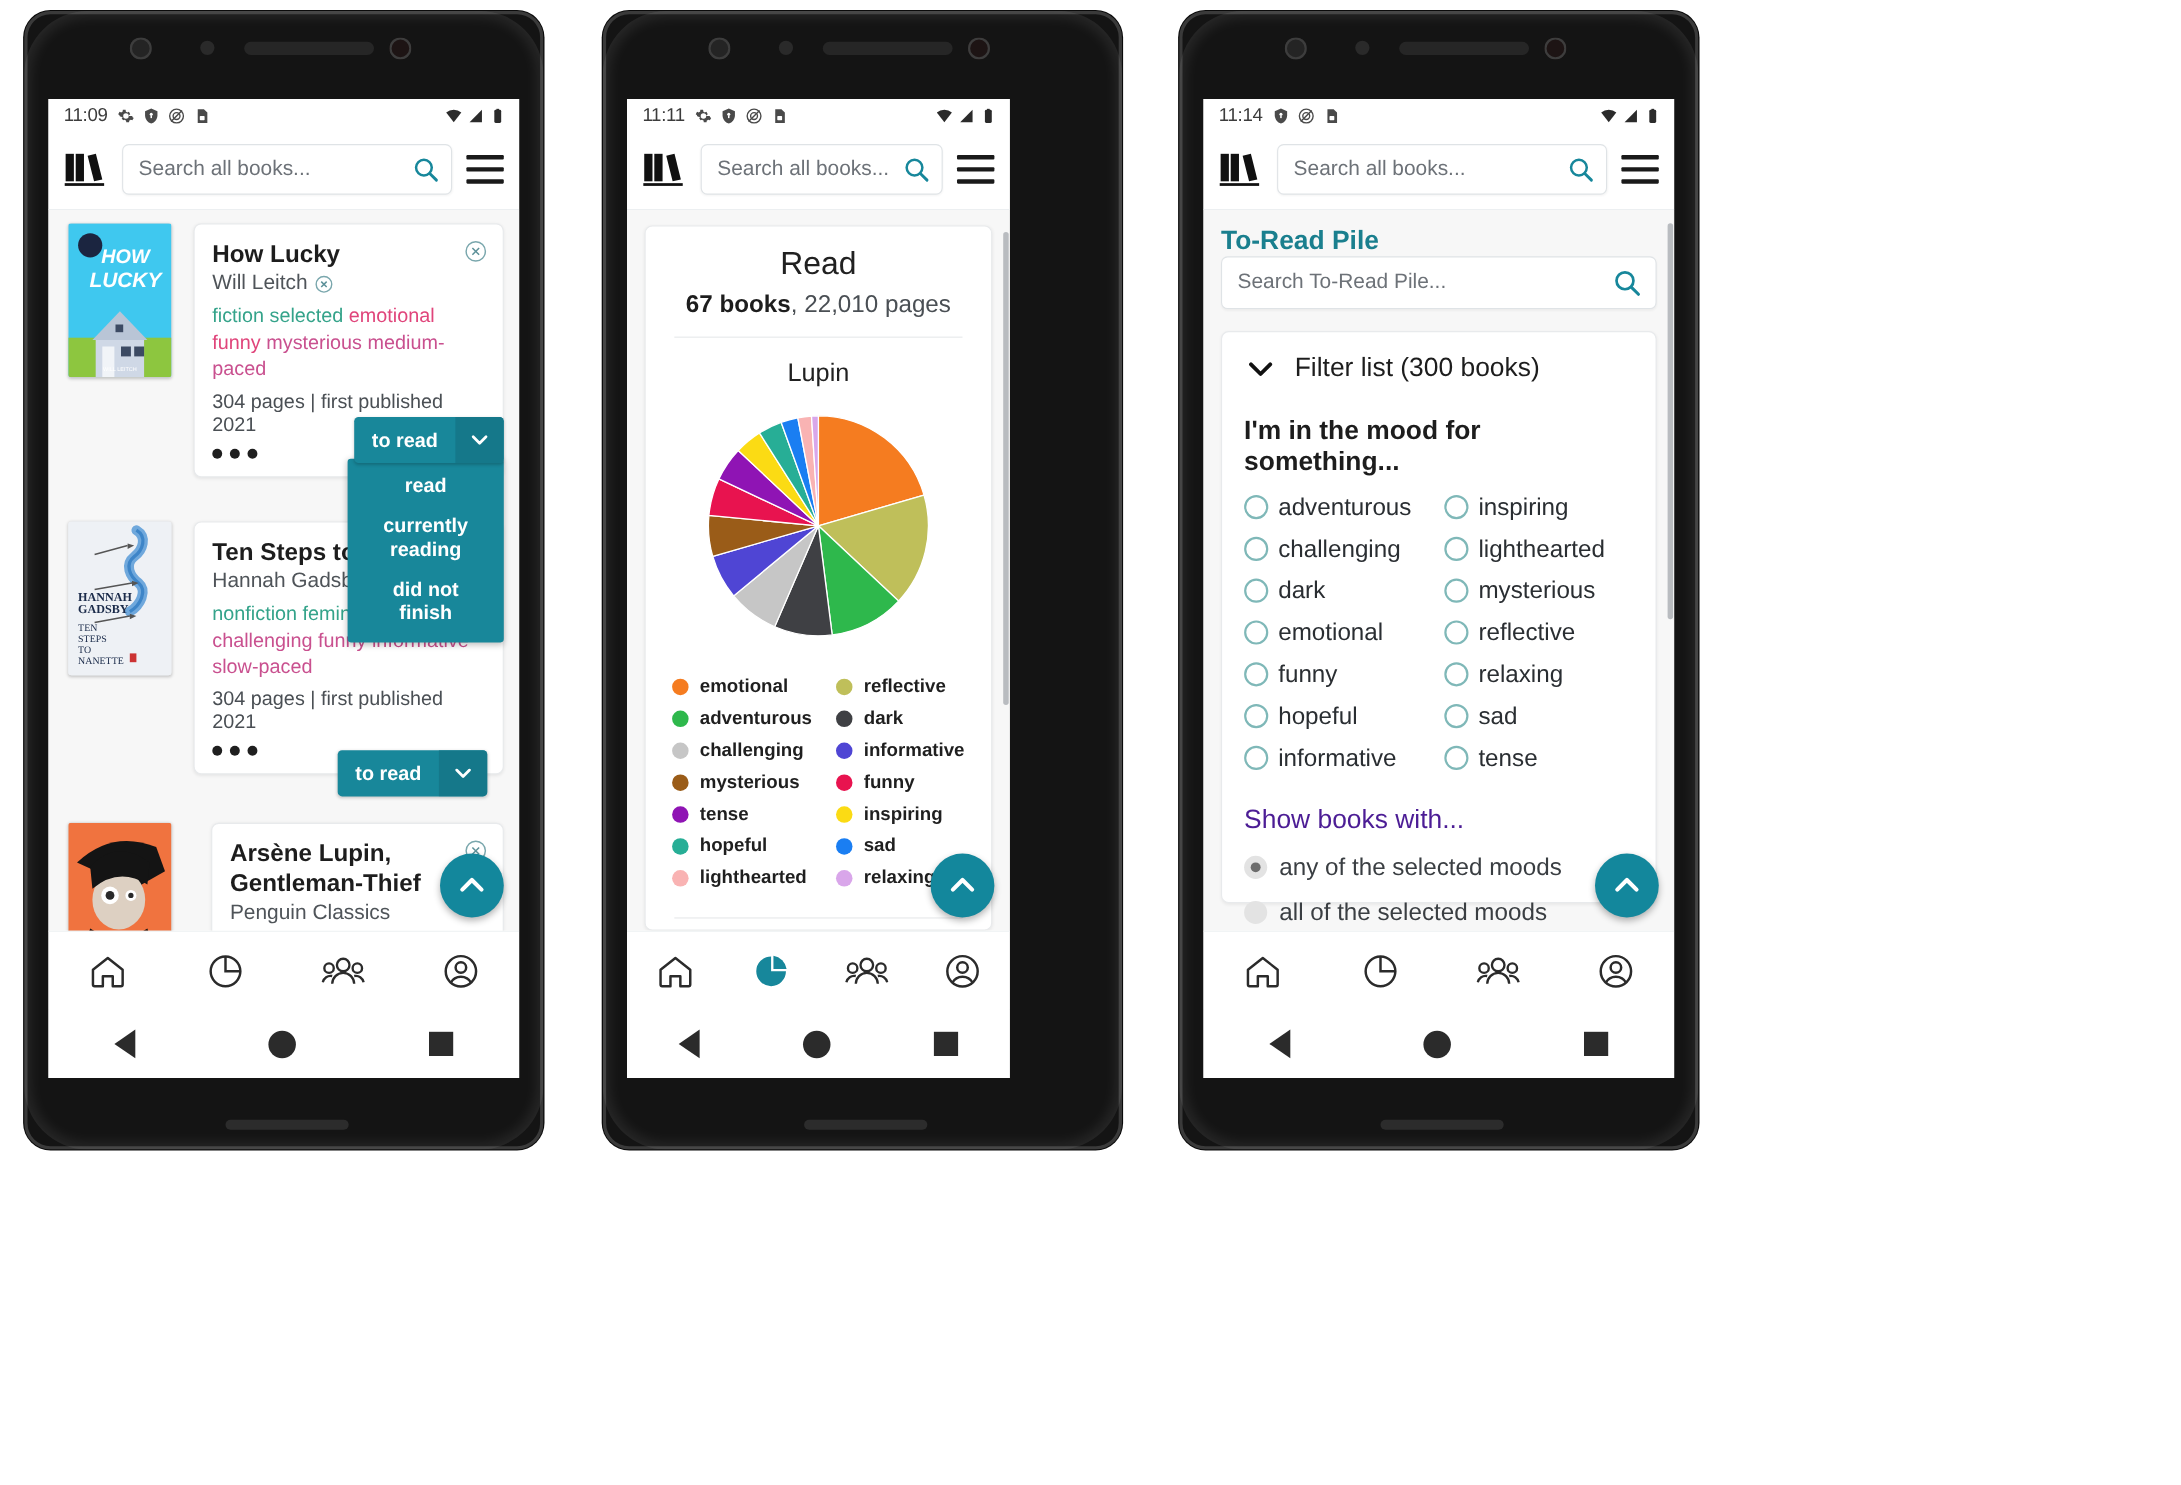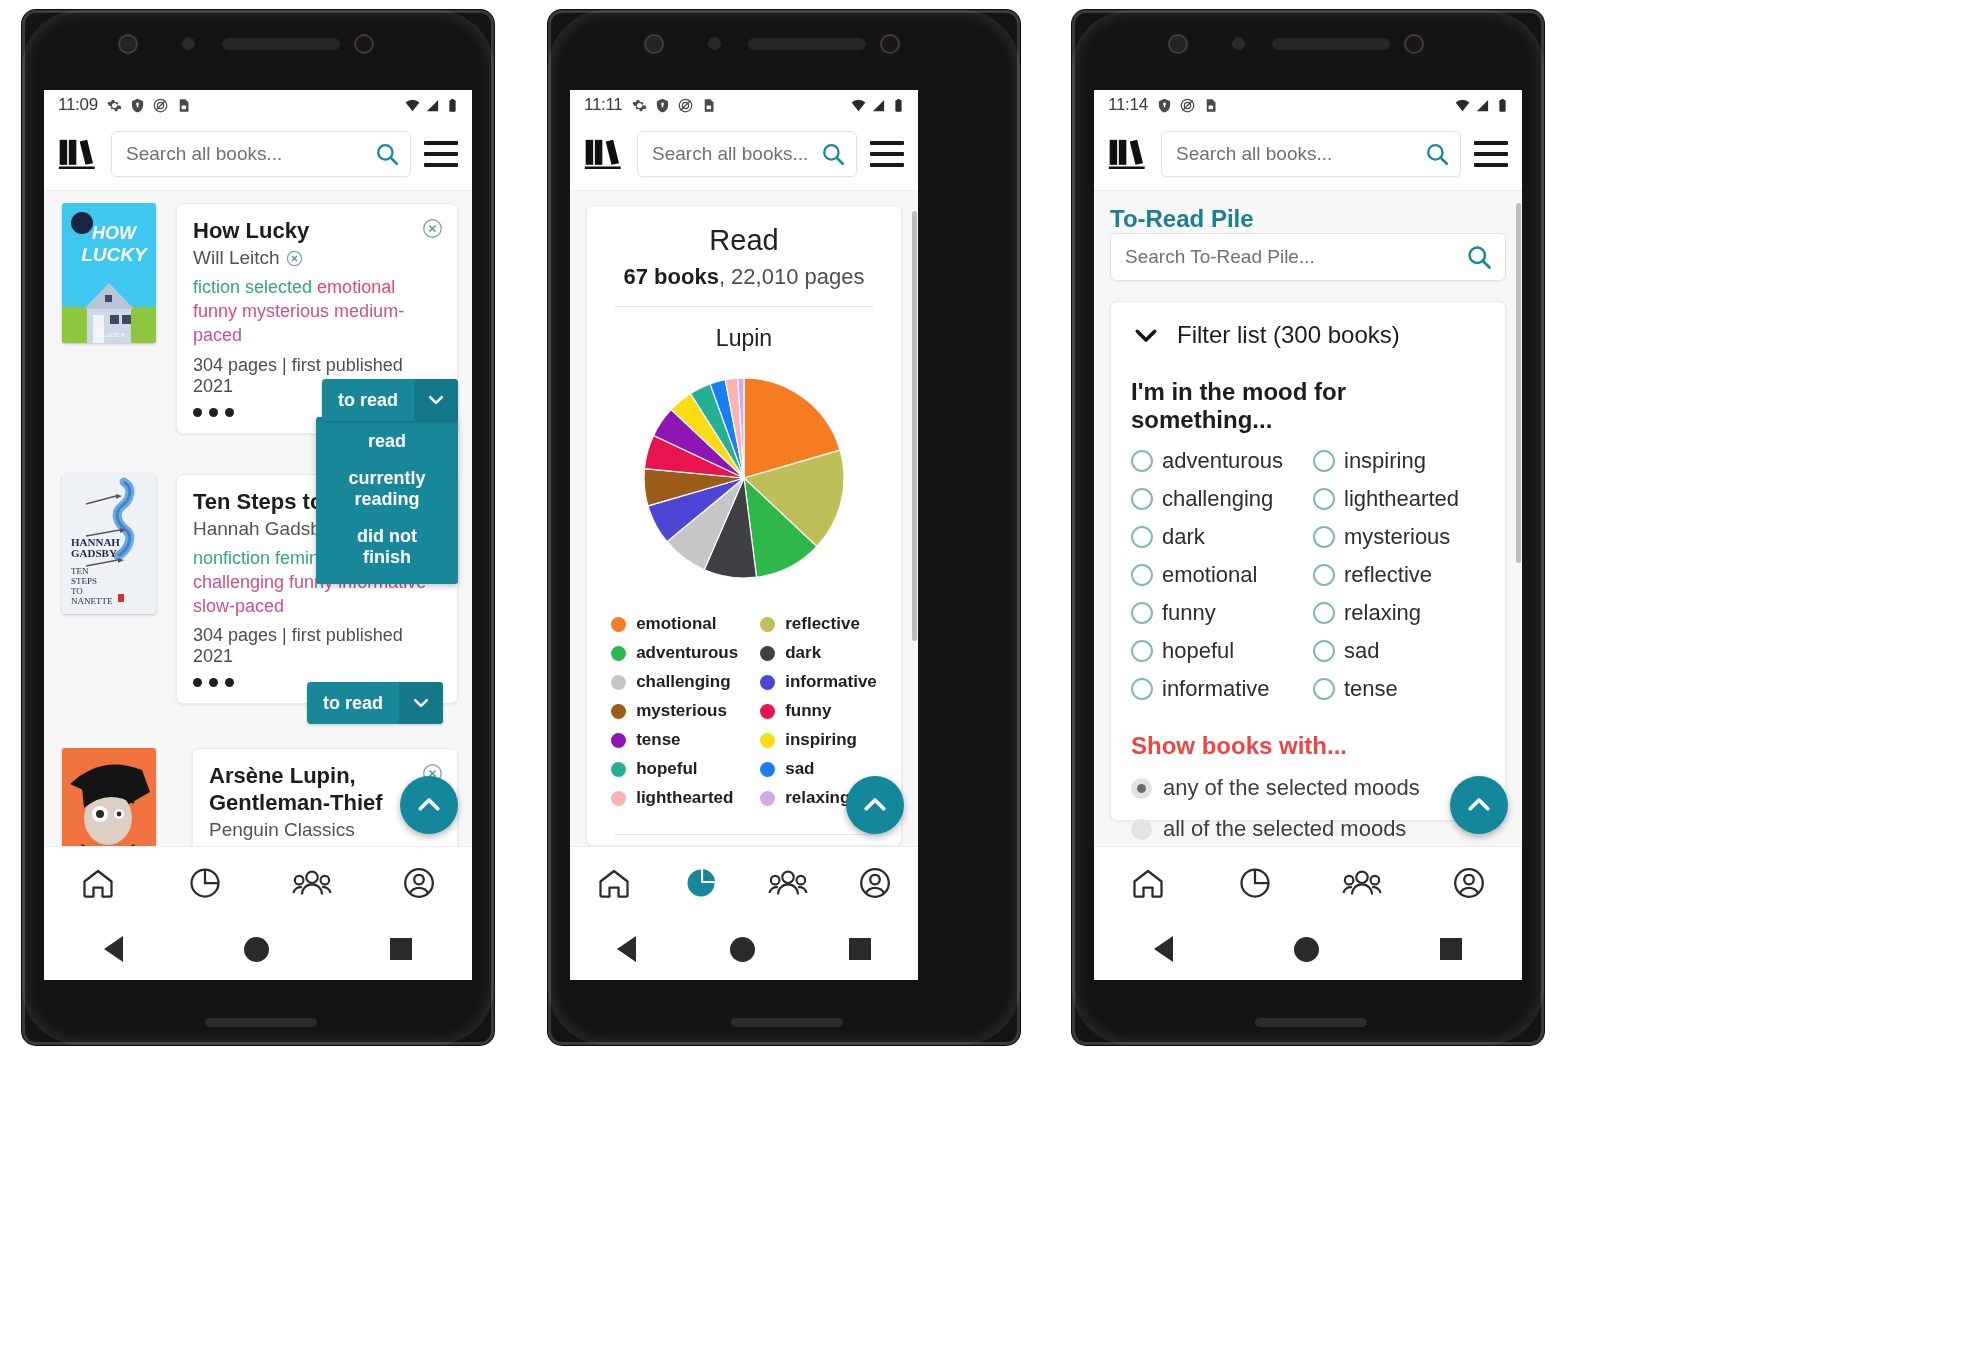--- a/index.html
+++ b/index.html
@@ -8,21 +8,21 @@
     background: #ffffff;
     font-family: "Liberation Sans", sans-serif;
     overflow: hidden;
     position: relative;
   }
   .stage { position: absolute; inset: 0; display: flex; }
 
   
   .phone {
     position: absolute;
-    border-radius: 14px;
+    border-radius: 24px;
     background: #141414;
     box-shadow: inset 0 0 0 3px #3a3a3a, 0 0 0 1px #0a0a0a;
     overflow: hidden;
   }
   .phone::after{
     content:""; position:absolute; inset:0; border-radius:58px;
     box-shadow: inset 0 0 14px 4px rgba(255,255,255,0.10);
     pointer-events:none;
   }
   .bezel-top { position:absolute; left:0; right:0; top:0; height:72px; }
@@ -134,21 +134,21 @@
     margin-top:20px; background:#fff; border:1px solid #e8eaec; border-radius:7px;
     padding:18px 20px 0 20px; box-shadow:0 1px 3px rgba(0,0,0,0.06); height:520px;
   }
   .filter-head { display:flex; align-items:center; gap:16px; }
   .filter-head span { font-size:24px; color:#1d1d1d; }
   .mood-h { font-size:24px; font-weight:bold; color:#1d1d1d; margin-top:28px; }
   .moodgrid { display:grid; grid-template-columns:1fr 1fr; margin-top:14px; row-gap:12px; column-gap:10px; }
   .moodcell { display:flex; align-items:center; gap:9px; }
   .cbx { width:22px; height:22px; border:2px solid #7fb8b8; border-radius:50%; flex:none; background:#fff;}
   .moodlbl { font-size:22px; color:#2a2e32; }
-  .show-h { font-size:24px; font-weight:bold; color:#ef4444; margin-top:30px; }
+  .show-h { font-size:24px; font-weight:normal; color:#4c1d95; margin-top:30px; }
   .radrow { display:flex; align-items:center; gap:11px; margin-top:15px; }
   .rad { width:21px; height:21px; border-radius:50%; background:#e3e3e3; flex:none;
          display:flex; align-items:center; justify-content:center; }
   .rad i { width:9px; height:9px; border-radius:50%; background:#6c6c6c; display:block; }
   .radlbl { font-size:22px; color:#3a3e42; }
 
   
   .fab {
     position:absolute; right:14px; bottom:12px; width:58px; height:58px; border-radius:50%;
     background:#13879c; display:flex; align-items:center; justify-content:center;

